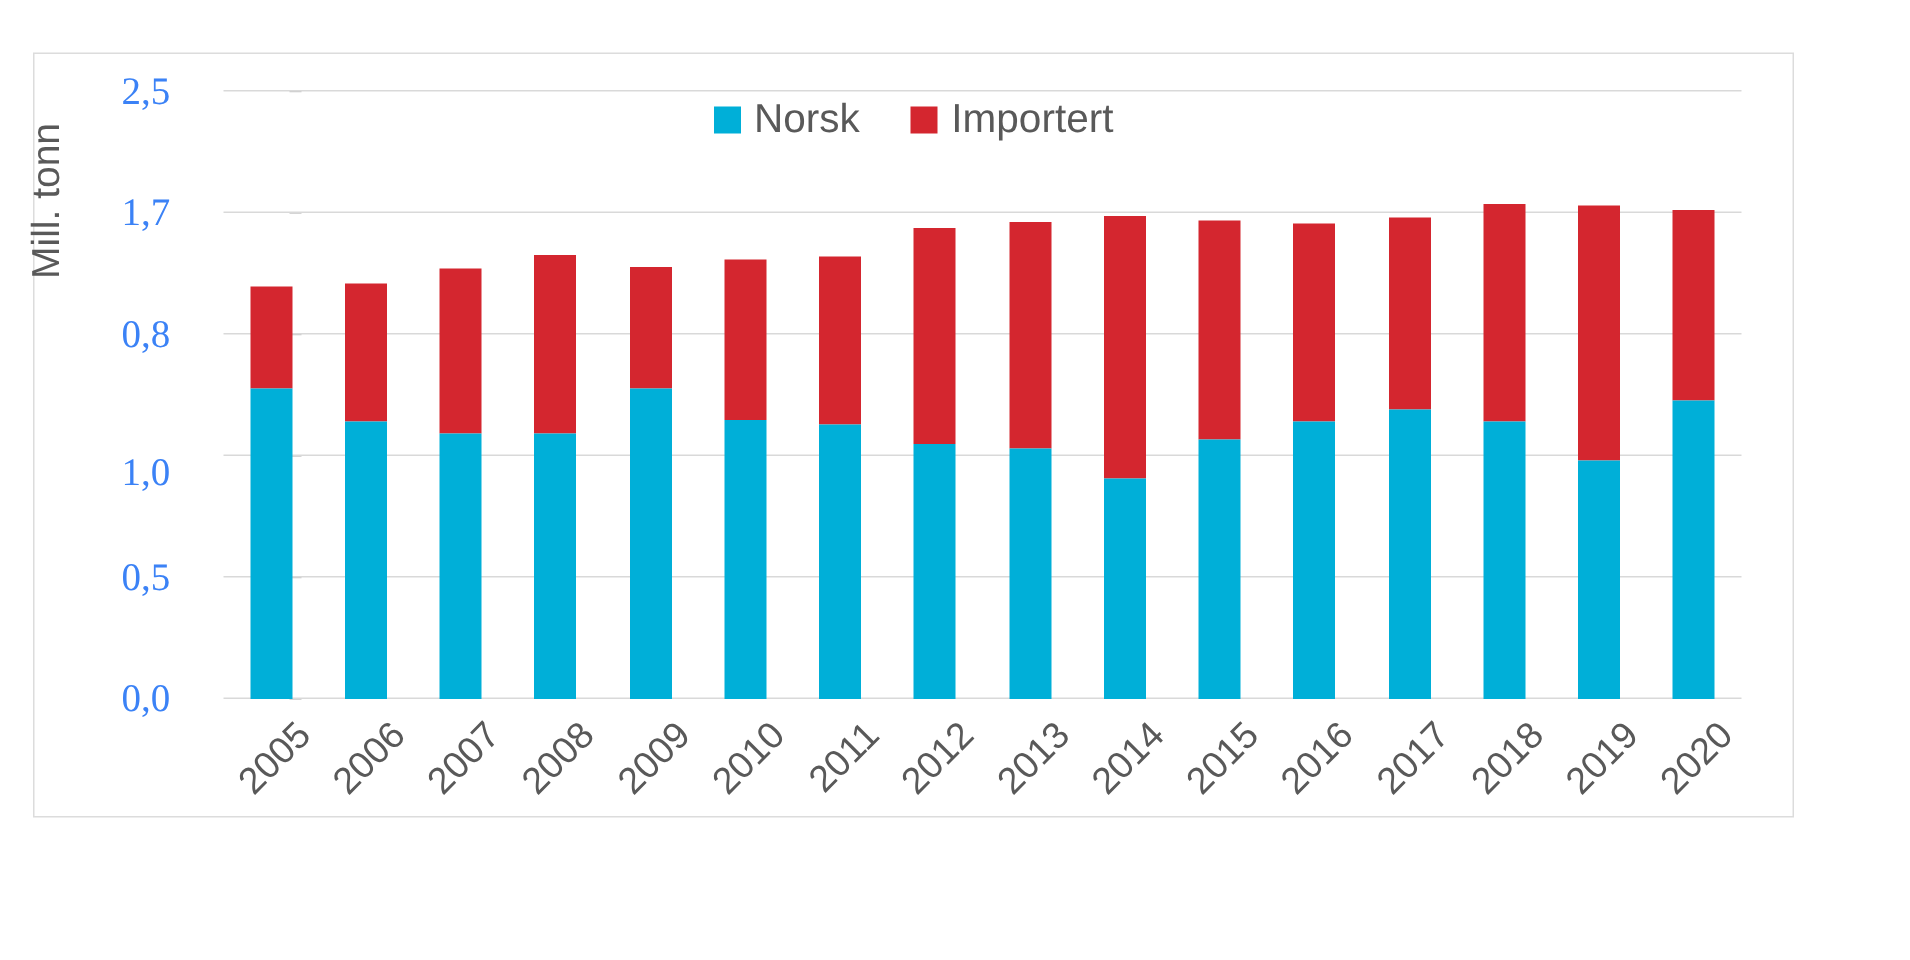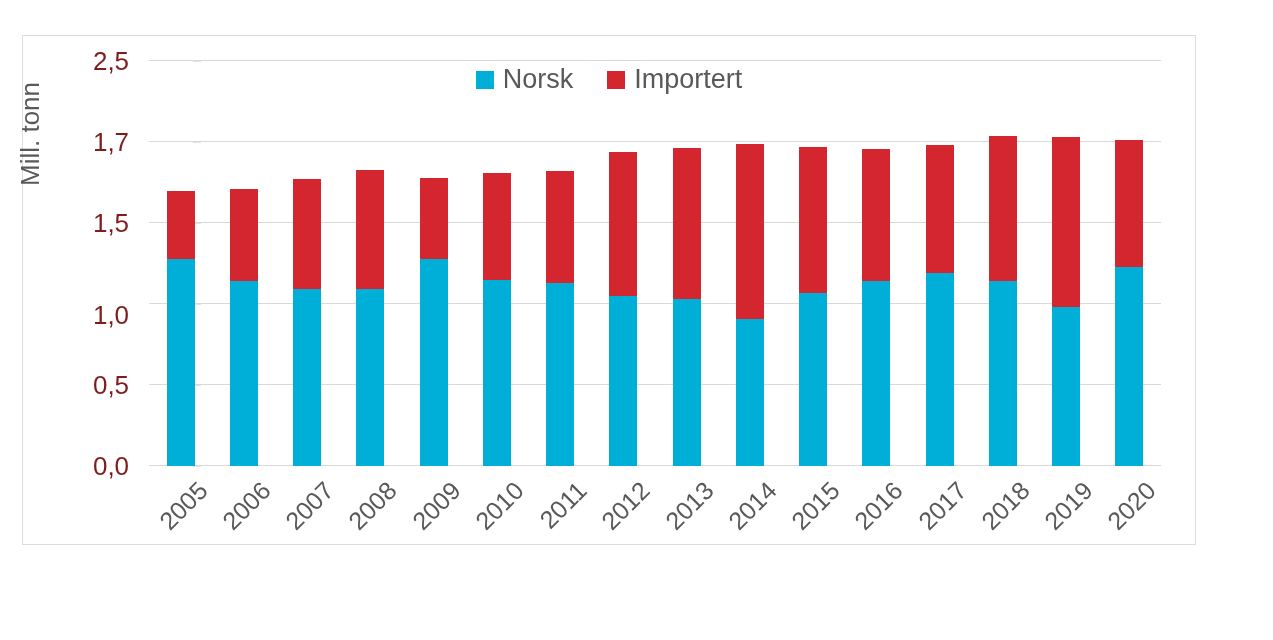--- a/index.html
+++ b/index.html
@@ -54,26 +54,27 @@
   .gridline.axis-zero {
     background: #d9d9d9;
     height: 1px;
   }
 
   
   .ytick {
     position: absolute;
     right: 0;
     width: 60px;
-    text-align: center;
+    text-align: left;
     font-size: 26px;
-    color: #7f1d1d;
+    color: #3b82f6;
     transform: translateY(-50%);
     white-space: nowrap;
     letter-spacing: 0px;
+    font-family: Liberation Serif, serif;
   }
   #ytick-col {
     position: absolute;
     left: 52px;   
     top: 25px;
     width: 66px;
     height: 405px;
   }
   .ytick-dash {
     position: absolute;
@@ -190,21 +191,21 @@
 
     <div id="yaxis-title">Mill. tonn</div>
 
     <div id="ytick-col">
         <div class="ytick" style="bottom: auto; top: 405px;">0,0</div>
         <div class="ytick-dash" style="top: 405px;"></div>
         <div class="ytick" style="bottom: auto; top: 324px;">0,5</div>
         <div class="ytick-dash" style="top: 324px;"></div>
         <div class="ytick" style="bottom: auto; top: 254px;">1,0</div>
         <div class="ytick-dash" style="top: 243px;"></div>
-        <div class="ytick" style="bottom: auto; top: 162px;">1,5</div>
+        <div class="ytick" style="bottom: auto; top: 162px;">0,8</div>
         <div class="ytick-dash" style="top: 162px;"></div>
         <div class="ytick" style="bottom: auto; top: 81px;">1,7</div>
         <div class="ytick-dash" style="top: 81px;"></div>
         <div class="ytick" style="bottom: auto; top: 0px;">2,5</div>
         <div class="ytick-dash" style="top: 0px;"></div>
       </div>
 
     <div id="plot">
         <div class="gridline axis-zero" style="bottom: 0px;"></div>
         <div class="gridline" style="bottom: 81px;"></div>

